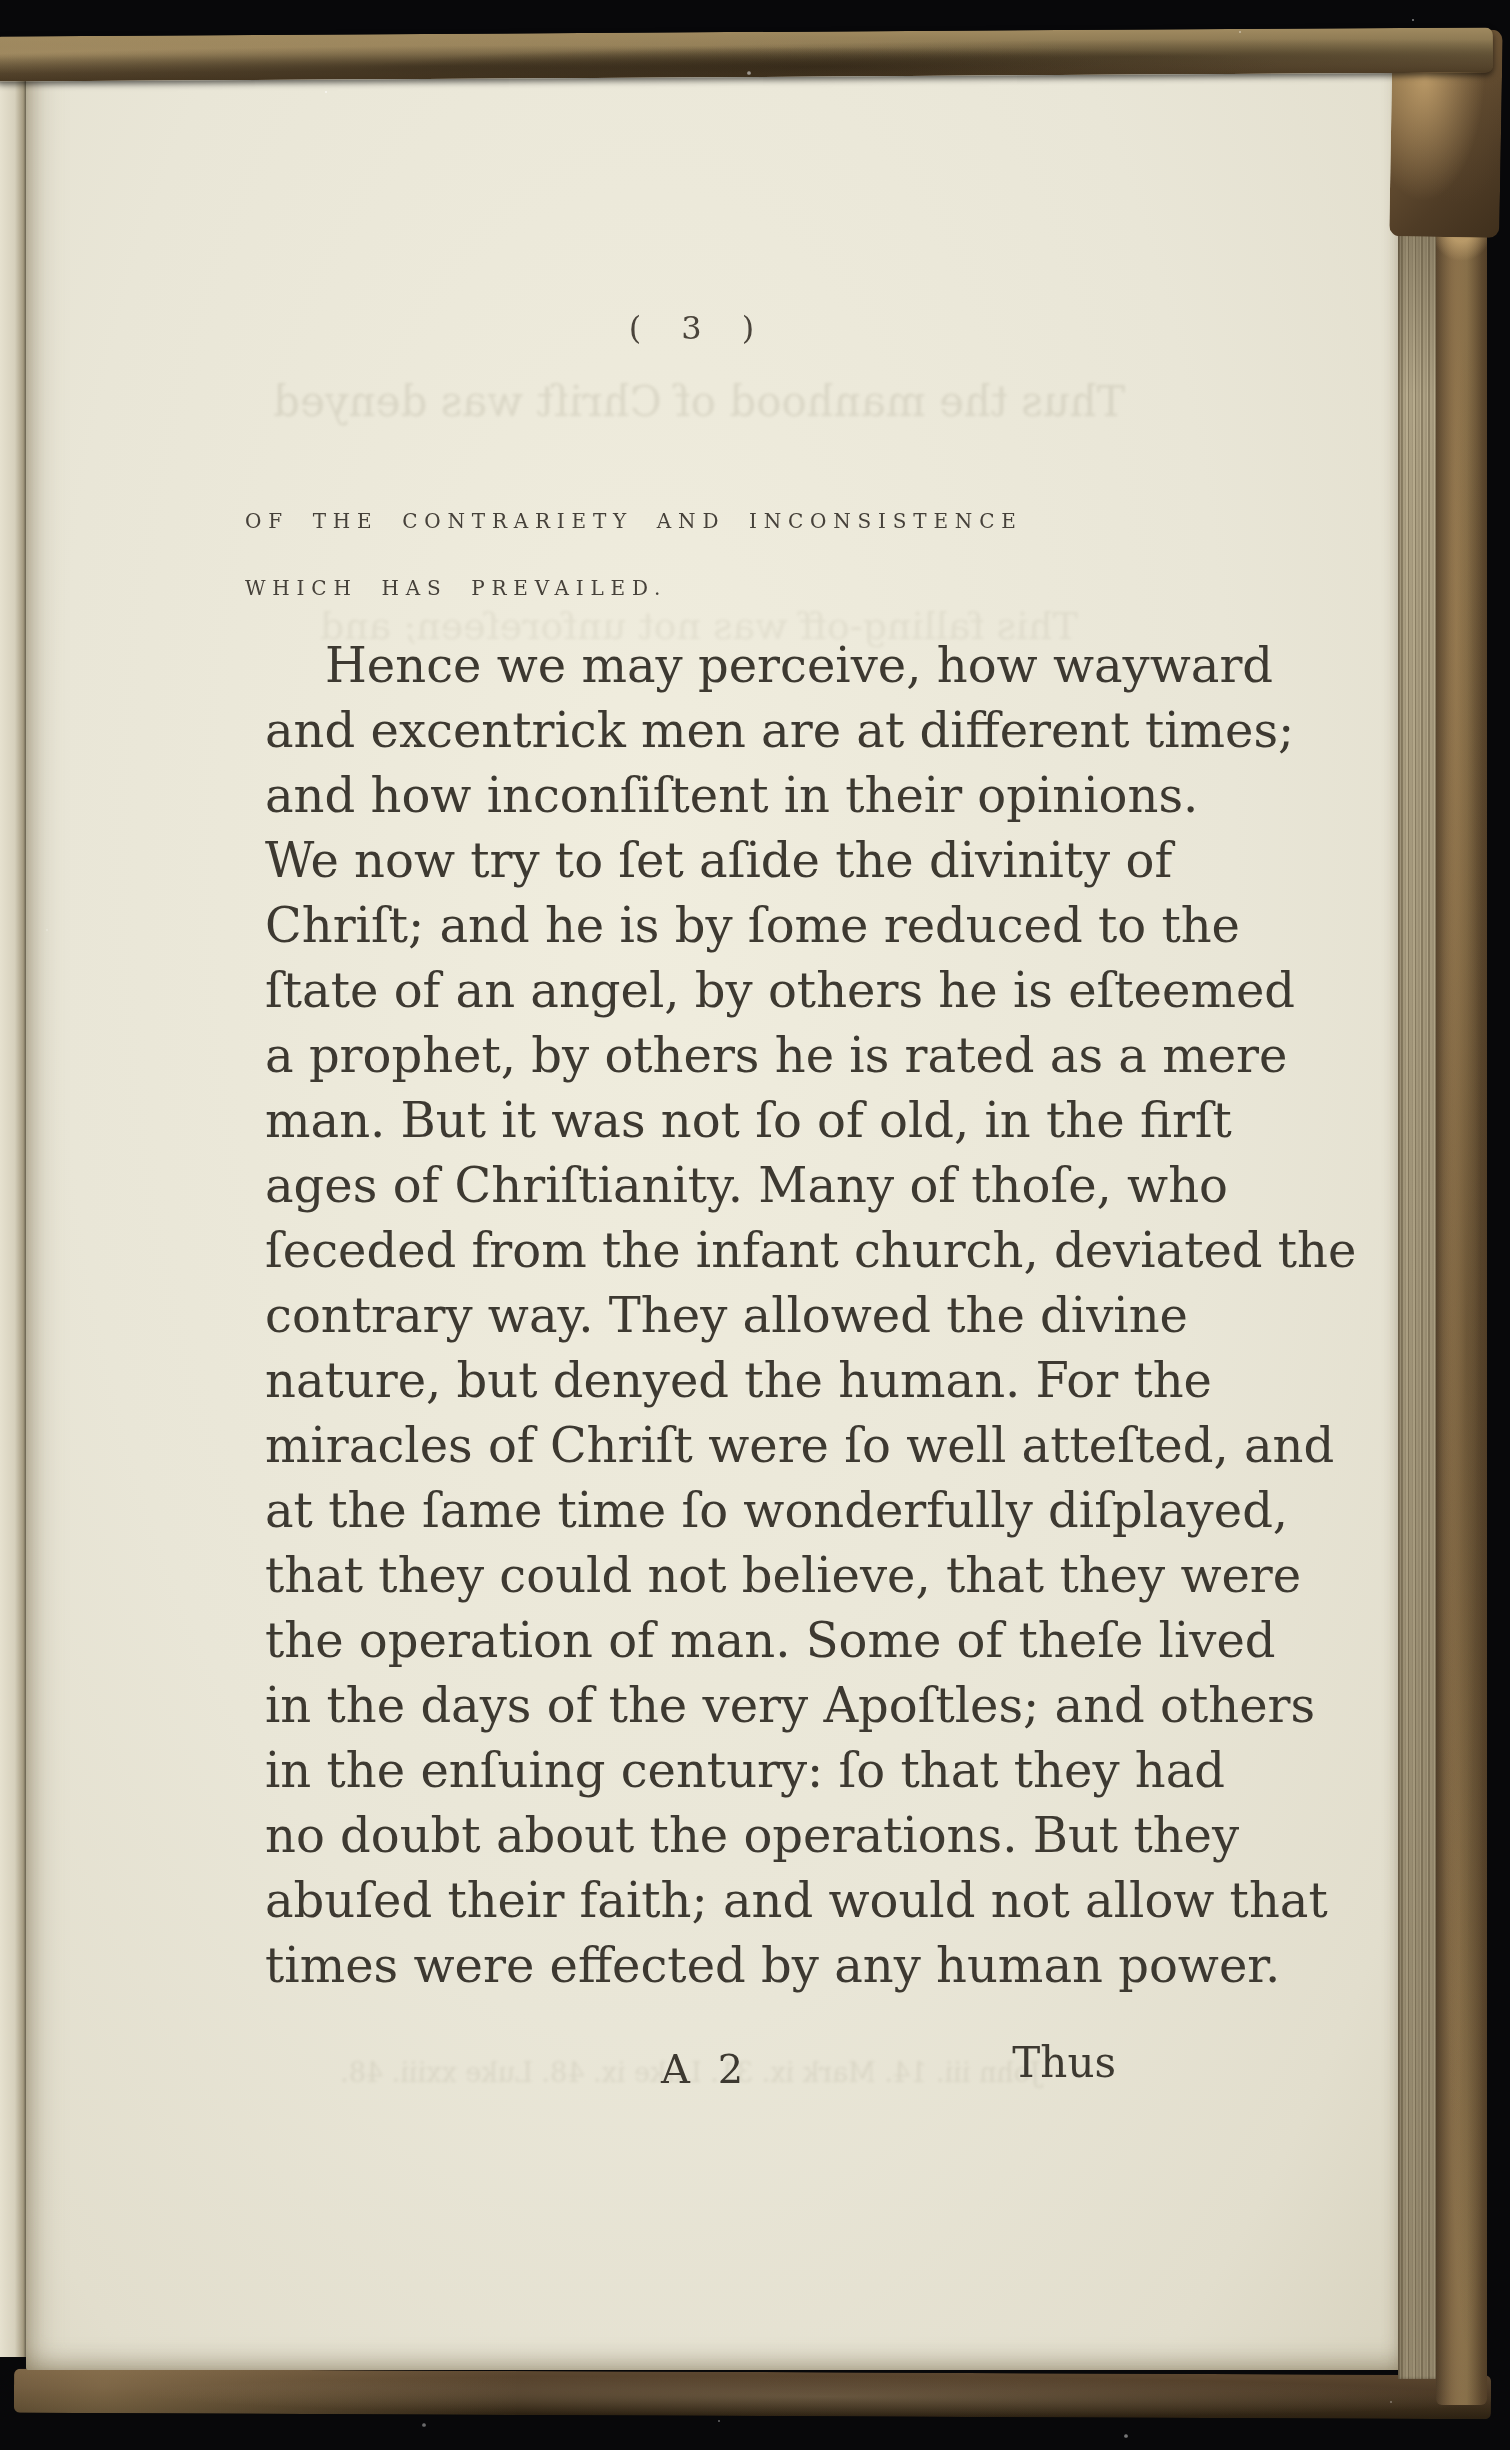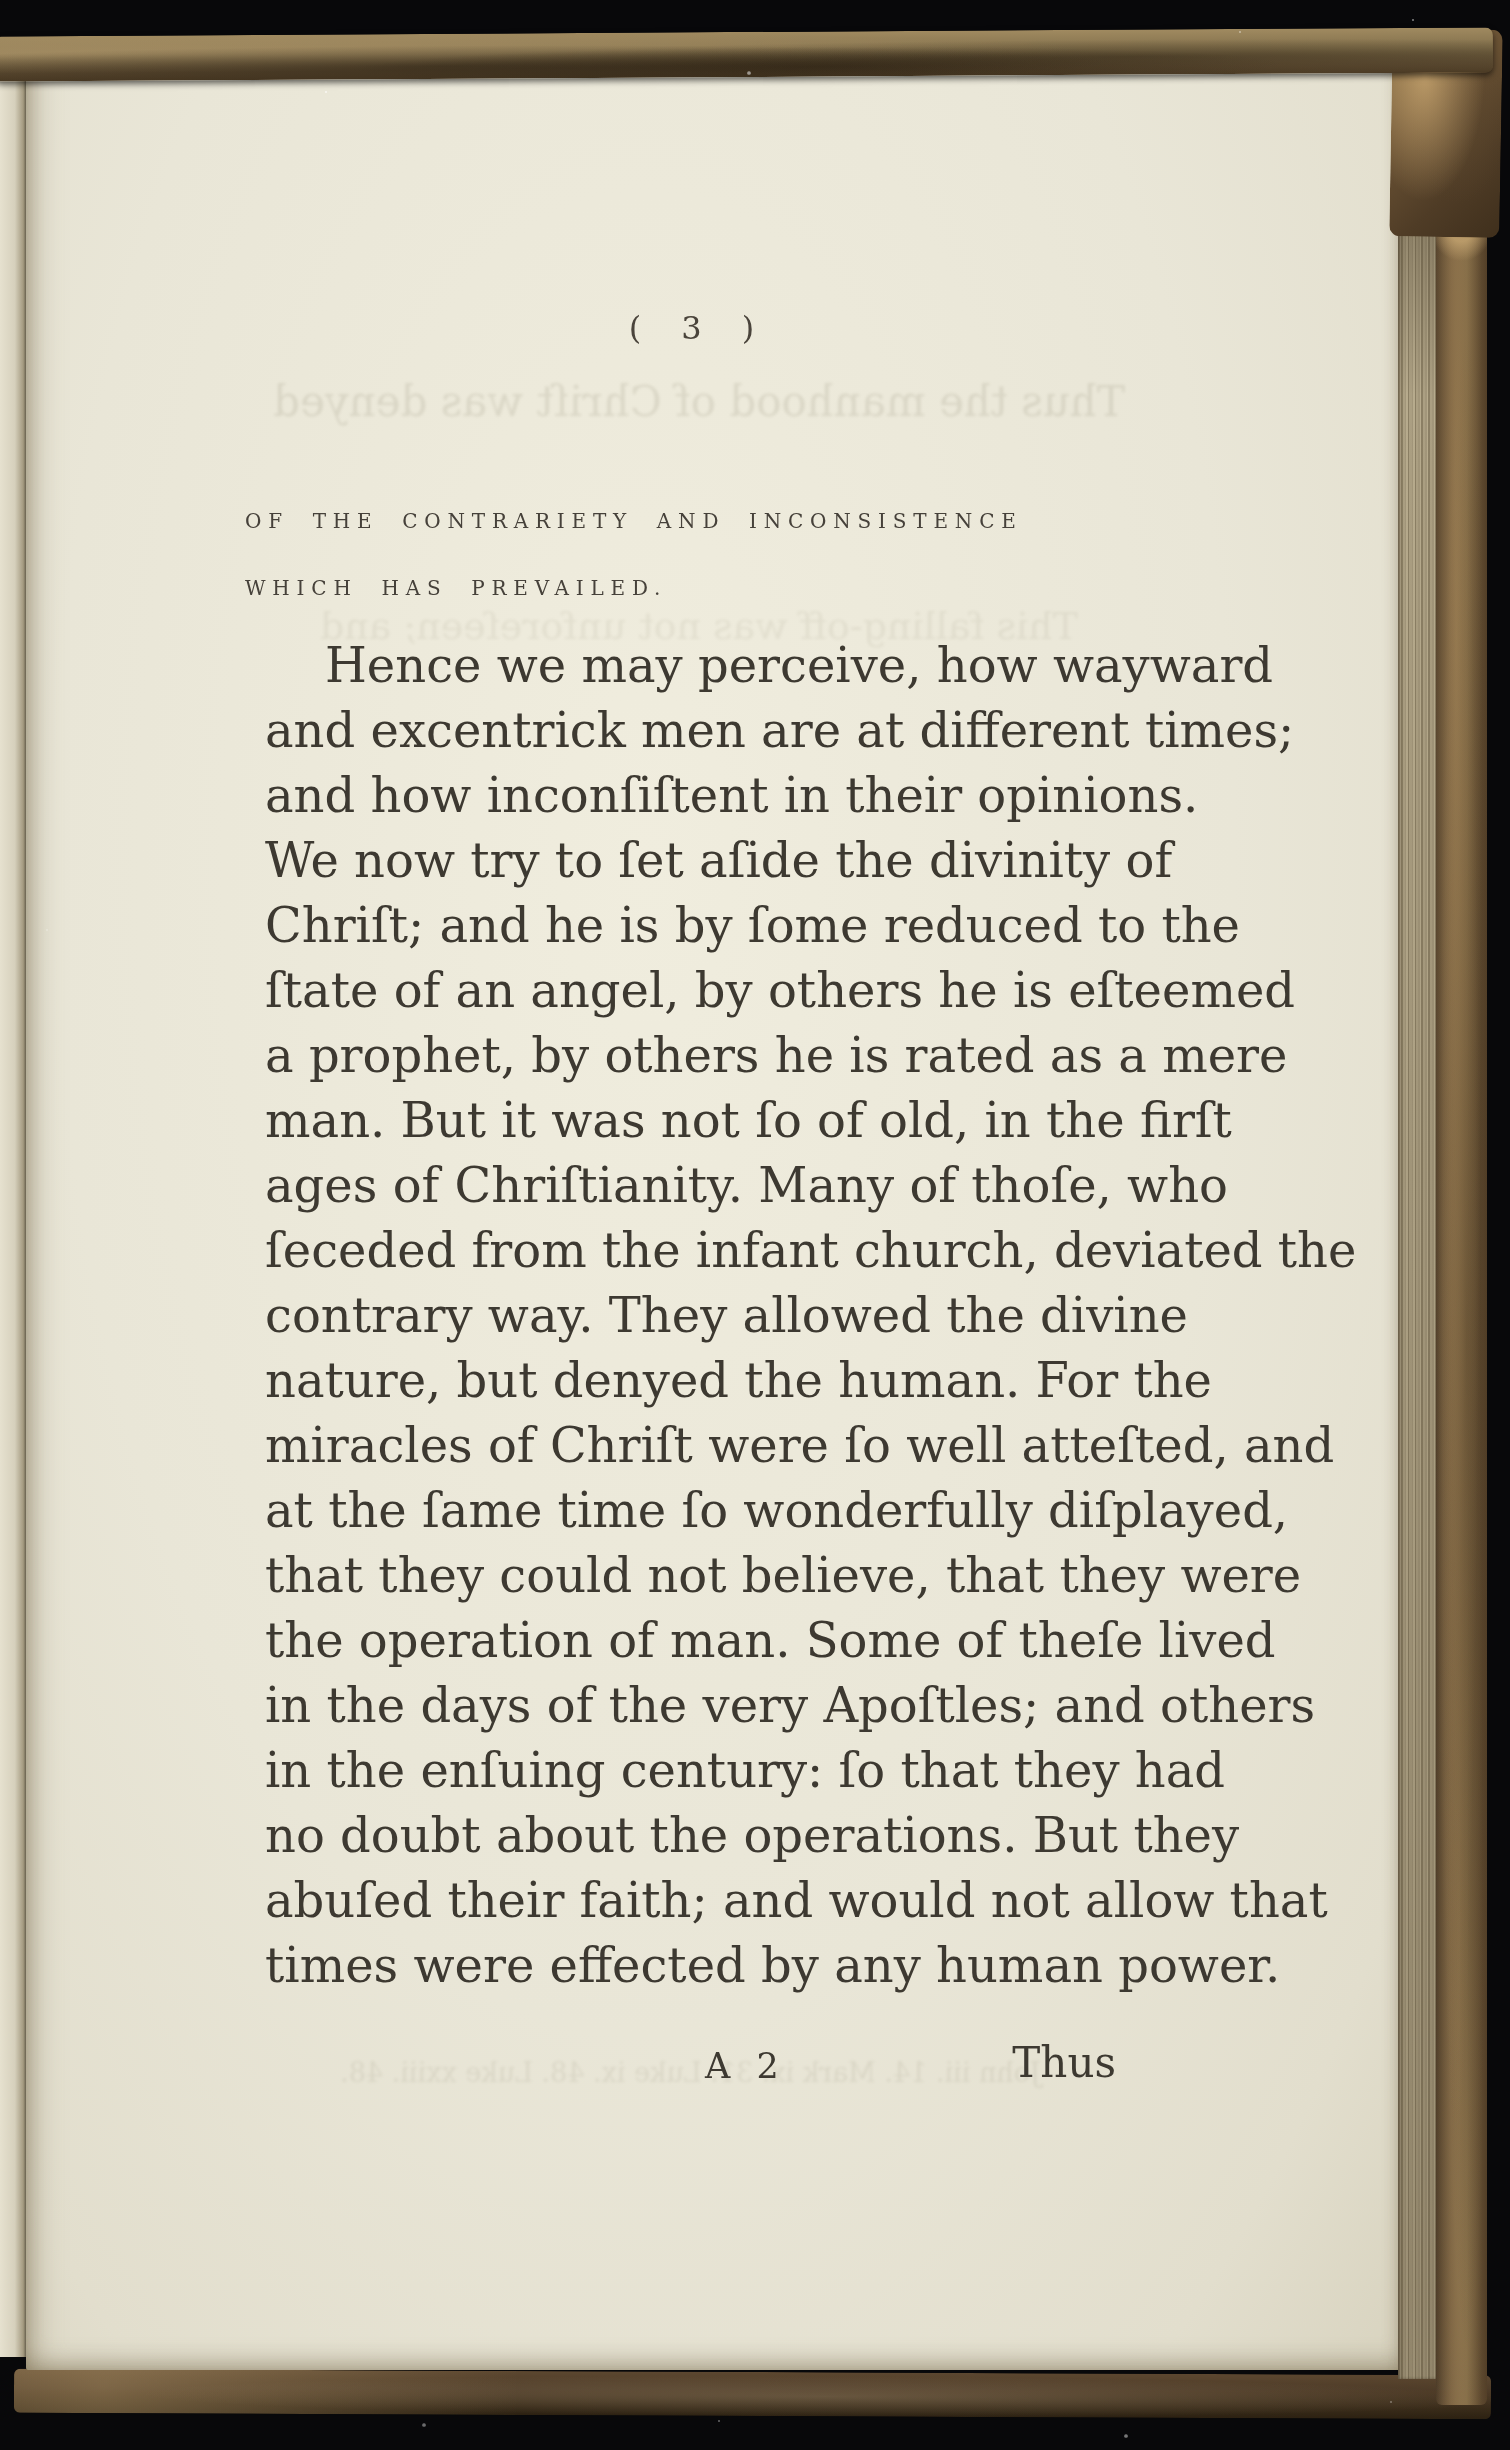--- a/index.html
+++ b/index.html
@@ -56,21 +56,21 @@
 
   .pnum{position:absolute;left:239px;top:258px;width:868px;text-align:center;
     font-size:32px;letter-spacing:15px;color:#4a443b;}
   .heading{position:absolute;left:219px;top:437px;width:906px;text-align:left;
     font-size:20px;line-height:67px;letter-spacing:6.8px;word-spacing:10.6px;color:#46413a;}
   .bodytext{position:absolute;left:239px;top:582px;width:868px;
     font-size:48px;line-height:65px;color:#3d3931;}
   .bline{text-align:justify;text-align-last:justify;white-space:nowrap;}
   .bline.indent{padding-left:60px;}
   .sigrow{position:absolute;left:239px;top:1987px;width:868px;height:68px;color:#3d3931;}
-  .sig{position:absolute;left:396px;top:7.6px;font-size:35px;letter-spacing:7.6px;margin-left:44px;}
+  .sig{position:absolute;left:396px;top:7.6px;font-size:40px;letter-spacing:7.6px;}
   .catch{position:absolute;right:17px;top:0;font-size:42px;}
 
   
   .ghost{position:absolute;transform:scaleX(-1);color:#7d775f;filter:blur(1.5px);
     pointer-events:none;white-space:nowrap;}
   .ghost-top{left:239px;top:326px;width:868px;text-align:center;font-size:42px;opacity:.16;}
   .ghost-mid{left:239px;top:553px;width:868px;text-align:center;font-size:38px;opacity:.10;}
   .ghost-foot{left:287px;top:2006px;width:755px;text-align:center;font-size:27px;opacity:.13;}
 
   .speckles{position:absolute;left:325px;top:91px;width:1.5px;height:1.5px;border-radius:50%;

